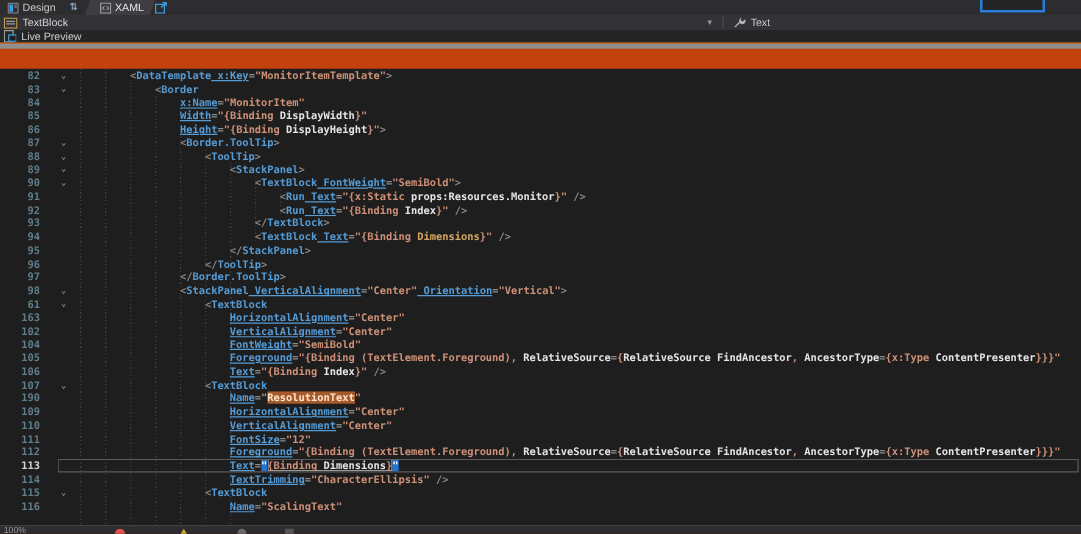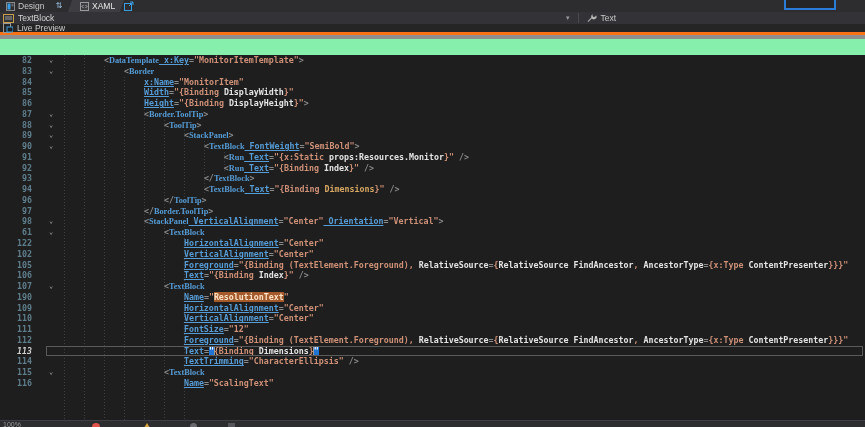--- a/index.html
+++ b/index.html
@@ -1,18 +1,18 @@
 <!DOCTYPE html>
 <html><head>
 <meta charset="utf-8">
 <style>
   * { margin:0; padding:0; box-sizing:border-box; }
   html,body { width:865px; height:427px; overflow:hidden; background:#1e1e1e;
               font-family:"Liberation Sans", sans-serif; }
-  .root { position:relative; width:865px; height:427px; background:#86efac; }
+  .root { position:relative; width:865px; height:427px; background:#c2410c; }
 
   
   .tabbar { position:absolute; top:0; left:0; width:865px; height:12px; background:#2d2d30;
             display:flex; align-items:center; font-size:8.5px; color:#c8c8c8; }
   .tab { display:flex; align-items:center; gap:3px; padding:0 6px; height:12px; position:relative; }
   .tab-xaml-bg { position:absolute; left:70px; top:0; width:52px; height:12px;
                  background:#3e3e42; transform:skewX(-20deg); }
   .tab-xaml { position:absolute; left:74px; top:0; color:#e8e8e8; }
   .swapbtn { position:absolute; left:52px; top:0; height:12px; width:14px; text-align:center;
              color:#9cc3e5; font-size:8px; line-height:12px; }
@@ -24,42 +24,42 @@
   .bcbar { position:absolute; top:12px; left:0; width:865px; height:12px; background:#333337;
            display:flex; align-items:center; font-size:8.5px; color:#d4d4d4; }
   .bc-left { display:flex; align-items:center; gap:4px; padding-left:3px; }
   .bc-right { position:absolute; left:566px; top:0; height:12px; display:flex; align-items:center; gap:4px; }
   .bc-chevron { color:#9a9a9a; font-size:7px; }
   .bc-divider { width:1px; height:10px; background:#4a4a4e; margin:0 4px; }
   .bc-tool-label { color:#c8c8c8; }
 
   
   .lpbar { position:absolute; top:24px; left:0; width:865px; height:11px; background:#252526;
-           border-bottom:3px solid #f97316; display:flex; align-items:center; gap:4px;
+           border-bottom:1px solid #f97316; display:flex; align-items:center; gap:4px;
            padding-left:3px; font-size:8.5px; color:#cccccc; }
 
   
   .strip { position:absolute; top:35px; left:0; width:865px; height:4px; background:#8f8f8f; }
 
   
   .code { position:absolute; top:55px; left:0; width:865px; height:381px; background:#1e1e1e;
           font-family:"DejaVu Sans Mono", monospace; font-size:8.3px; font-weight:bold;
           overflow:hidden; }
   .guides { position:absolute; top:0; left:0; width:865px; height:381px; }
   .guide { position:absolute; width:1px;
            background-image:repeating-linear-gradient(180deg,#3d3d44 0 1px,transparent 1px 3px); }
   .row { position:relative; display:flex; height:10.77px; line-height:10.77px; white-space:pre; }
   .num { width:38px; text-align:right; padding-right:6px; color:#5f7e8c; flex:none; }
-  .row.cur .num { color:#d2d2d2;font-style:italic; }
+  .row.cur .num { color:#d2d2d2; }
   .fold { width:26px; flex:none; text-align:center; color:#9a9a9a; font-size:7px; line-height:10.77px; }
   .txt { flex:1; overflow:hidden; }
   .row.cur::after { content:""; position:absolute; left:46px; right:2px; top:0; bottom:0;
                     box-shadow:inset 0 0 0 1px #5a5a5a; pointer-events:none; }
   .tk.d { color:#8a8a8a; }
-  .tk.e { color:#569cd6;font-family:Liberation Serif, serif; }
+  .tk.e { color:#569cd6; }
   .tk.a { color:#569cd6;text-decoration:underline; }
   .tk.s { color:#ce9178; }
   .tk.w { color:#e4e4e4; }
   .tk.h { color:#d7a763; }
   .tk.f { background:#a55a2b; color:#ffe3c8; }
   .tk.q { background:#1f74d4; color:#ffffff; }
   .tk.bl { box-shadow:inset 0 1px #999, inset 0 -1px #999, inset 1px 0 #999; }
   .tk.bm { box-shadow:inset 0 1px #999, inset 0 -1px #999; }
   .tk.br { box-shadow:inset 0 1px #999, inset 0 -1px #999, inset -1px 0 #999; }
 
@@ -156,26 +156,28 @@
         <div class="row"><span class="num">85</span><span class="fold"></span><span class="txt"><span>                </span><span class="tk a">Width</span><span class="tk d">=</span><span class="tk s">"{Binding </span><span class="tk w">DisplayWidth</span><span class="tk s">}"</span></span></div>
         <div class="row"><span class="num">86</span><span class="fold"></span><span class="txt"><span>                </span><span class="tk a">Height</span><span class="tk d">=</span><span class="tk s">"{Binding </span><span class="tk w">DisplayHeight</span><span class="tk s">}"</span><span class="tk d">&gt;</span></span></div>
         <div class="row"><span class="num">87</span><span class="fold">⌄</span><span class="txt"><span>                </span><span class="tk d">&lt;</span><span class="tk e">Border.ToolTip</span><span class="tk d">&gt;</span></span></div>
         <div class="row"><span class="num">88</span><span class="fold">⌄</span><span class="txt"><span>                    </span><span class="tk d">&lt;</span><span class="tk e">ToolTip</span><span class="tk d">&gt;</span></span></div>
         <div class="row"><span class="num">89</span><span class="fold">⌄</span><span class="txt"><span>                        </span><span class="tk d">&lt;</span><span class="tk e">StackPanel</span><span class="tk d">&gt;</span></span></div>
         <div class="row"><span class="num">90</span><span class="fold">⌄</span><span class="txt"><span>                            </span><span class="tk d">&lt;</span><span class="tk e">TextBlock</span><span class="tk a"> FontWeight</span><span class="tk d">=</span><span class="tk s">"SemiBold"</span><span class="tk d">&gt;</span></span></div>
         <div class="row"><span class="num">91</span><span class="fold"></span><span class="txt"><span>                                </span><span class="tk d">&lt;</span><span class="tk e">Run</span><span class="tk a"> Text</span><span class="tk d">=</span><span class="tk s">"{x:Static </span><span class="tk w">props:Resources.Monitor</span><span class="tk s">}"</span><span class="tk d"> /&gt;</span></span></div>
         <div class="row"><span class="num">92</span><span class="fold"></span><span class="txt"><span>                                </span><span class="tk d">&lt;</span><span class="tk e">Run</span><span class="tk a"> Text</span><span class="tk d">=</span><span class="tk s">"{Binding </span><span class="tk w">Index</span><span class="tk s">}"</span><span class="tk d"> /&gt;</span></span></div>
         <div class="row"><span class="num">93</span><span class="fold"></span><span class="txt"><span>                            </span><span class="tk d">&lt;/</span><span class="tk e">TextBlock</span><span class="tk d">&gt;</span></span></div>
         <div class="row"><span class="num">94</span><span class="fold"></span><span class="txt"><span>                            </span><span class="tk d">&lt;</span><span class="tk e">TextBlock</span><span class="tk a"> Text</span><span class="tk d">=</span><span class="tk s">"{Binding </span><span class="tk h">Dimensions</span><span class="tk s">}"</span><span class="tk d"> /&gt;</span></span></div>
+        <div class="row"><span class="num">95</span><span class="fold"></span><span class="txt"><span>                        </span><span class="tk d">&lt;/</span><span class="tk e">StackPanel</span><span class="tk d">&gt;</span></span></div>
         <div class="row"><span class="num">96</span><span class="fold"></span><span class="txt"><span>                    </span><span class="tk d">&lt;/</span><span class="tk e">ToolTip</span><span class="tk d">&gt;</span></span></div>
         <div class="row"><span class="num">97</span><span class="fold"></span><span class="txt"><span>                </span><span class="tk d">&lt;/</span><span class="tk e">Border.ToolTip</span><span class="tk d">&gt;</span></span></div>
         <div class="row"><span class="num">98</span><span class="fold">⌄</span><span class="txt"><span>                </span><span class="tk d">&lt;</span><span class="tk e">StackPanel</span><span class="tk a"> VerticalAlignment</span><span class="tk d">=</span><span class="tk s">"Center"</span><span class="tk a"> Orientation</span><span class="tk d">=</span><span class="tk s">"Vertical"</span><span class="tk d">&gt;</span></span></div>
         <div class="row"><span class="num">61</span><span class="fold">⌄</span><span class="txt"><span>                    </span><span class="tk d">&lt;</span><span class="tk e">TextBlock</span></span></div>
-        <div class="row"><span class="num">122</span><span class="fold"></span><span class="txt"><span>                        </span><span class="tk a">HorizontalAlignment</span><span class="tk d">=</span><span class="tk s">"Center"</span></span></div>
+        <div class="row"><span class="num">163</span><span class="fold"></span><span class="txt"><span>                        </span><span class="tk a">HorizontalAlignment</span><span class="tk d">=</span><span class="tk s">"Center"</span></span></div>
         <div class="row"><span class="num">102</span><span class="fold"></span><span class="txt"><span>                        </span><span class="tk a">VerticalAlignment</span><span class="tk d">=</span><span class="tk s">"Center"</span></span></div>
+        <div class="row"><span class="num">104</span><span class="fold"></span><span class="txt"><span>                        </span><span class="tk a">FontWeight</span><span class="tk d">=</span><span class="tk s">"SemiBold"</span></span></div>
         <div class="row"><span class="num">105</span><span class="fold"></span><span class="txt"><span>                        </span><span class="tk a">Foreground</span><span class="tk d">=</span><span class="tk s">"{Binding (TextElement.Foreground), </span><span class="tk w">RelativeSource</span><span class="tk d">=</span><span class="tk s">{</span><span class="tk w">RelativeSource FindAncestor</span><span class="tk s">, </span><span class="tk w">AncestorType</span><span class="tk d">=</span><span class="tk s">{x:Type </span><span class="tk w">ContentPresenter</span><span class="tk s">}}}"</span></span></div>
         <div class="row"><span class="num">106</span><span class="fold"></span><span class="txt"><span>                        </span><span class="tk a">Text</span><span class="tk d">=</span><span class="tk s">"{Binding </span><span class="tk w">Index</span><span class="tk s">}"</span><span class="tk d"> /&gt;</span></span></div>
         <div class="row"><span class="num">107</span><span class="fold">⌄</span><span class="txt"><span>                    </span><span class="tk d">&lt;</span><span class="tk e">TextBlock</span></span></div>
         <div class="row"><span class="num">190</span><span class="fold"></span><span class="txt"><span>                        </span><span class="tk a">Name</span><span class="tk d">=</span><span class="tk s">"</span><span class="tk f">ResolutionText</span><span class="tk s">"</span></span></div>
         <div class="row"><span class="num">109</span><span class="fold"></span><span class="txt"><span>                        </span><span class="tk a">HorizontalAlignment</span><span class="tk d">=</span><span class="tk s">"Center"</span></span></div>
         <div class="row"><span class="num">110</span><span class="fold"></span><span class="txt"><span>                        </span><span class="tk a">VerticalAlignment</span><span class="tk d">=</span><span class="tk s">"Center"</span></span></div>
         <div class="row"><span class="num">111</span><span class="fold"></span><span class="txt"><span>                        </span><span class="tk a">FontSize</span><span class="tk d">=</span><span class="tk s">"12"</span></span></div>
         <div class="row"><span class="num">112</span><span class="fold"></span><span class="txt"><span>                        </span><span class="tk a">Foreground</span><span class="tk d">=</span><span class="tk s">"{Binding (TextElement.Foreground), </span><span class="tk w">RelativeSource</span><span class="tk d">=</span><span class="tk s">{</span><span class="tk w">RelativeSource FindAncestor</span><span class="tk s">, </span><span class="tk w">AncestorType</span><span class="tk d">=</span><span class="tk s">{x:Type </span><span class="tk w">ContentPresenter</span><span class="tk s">}}}"</span></span></div>
         <div class="row cur"><span class="num">113</span><span class="fold"></span><span class="txt"><span>                        </span><span class="tk a">Text</span><span class="tk d">=</span><span class="tk q">"</span><span class="tk s bl">{Binding </span><span class="tk w bm">Dimensions</span><span class="tk s br">}</span><span class="tk q">"</span></span></div>
         <div class="row"><span class="num">114</span><span class="fold"></span><span class="txt"><span>                        </span><span class="tk a">TextTrimming</span><span class="tk d">=</span><span class="tk s">"CharacterEllipsis"</span><span class="tk d"> /&gt;</span></span></div>

